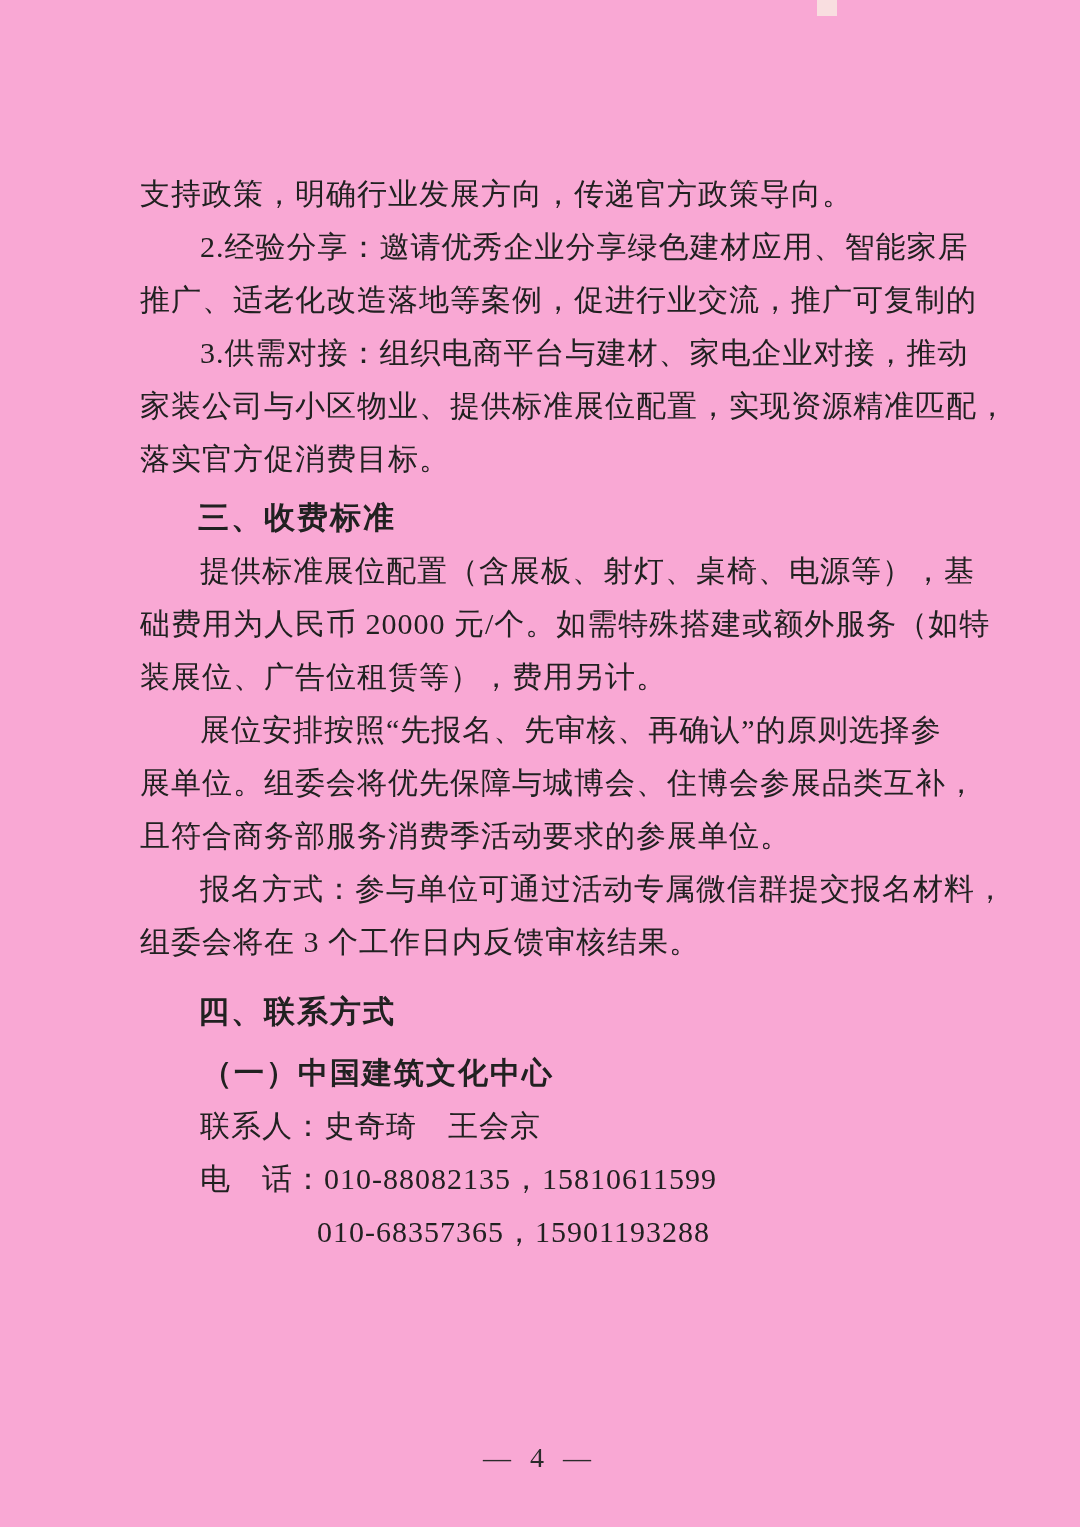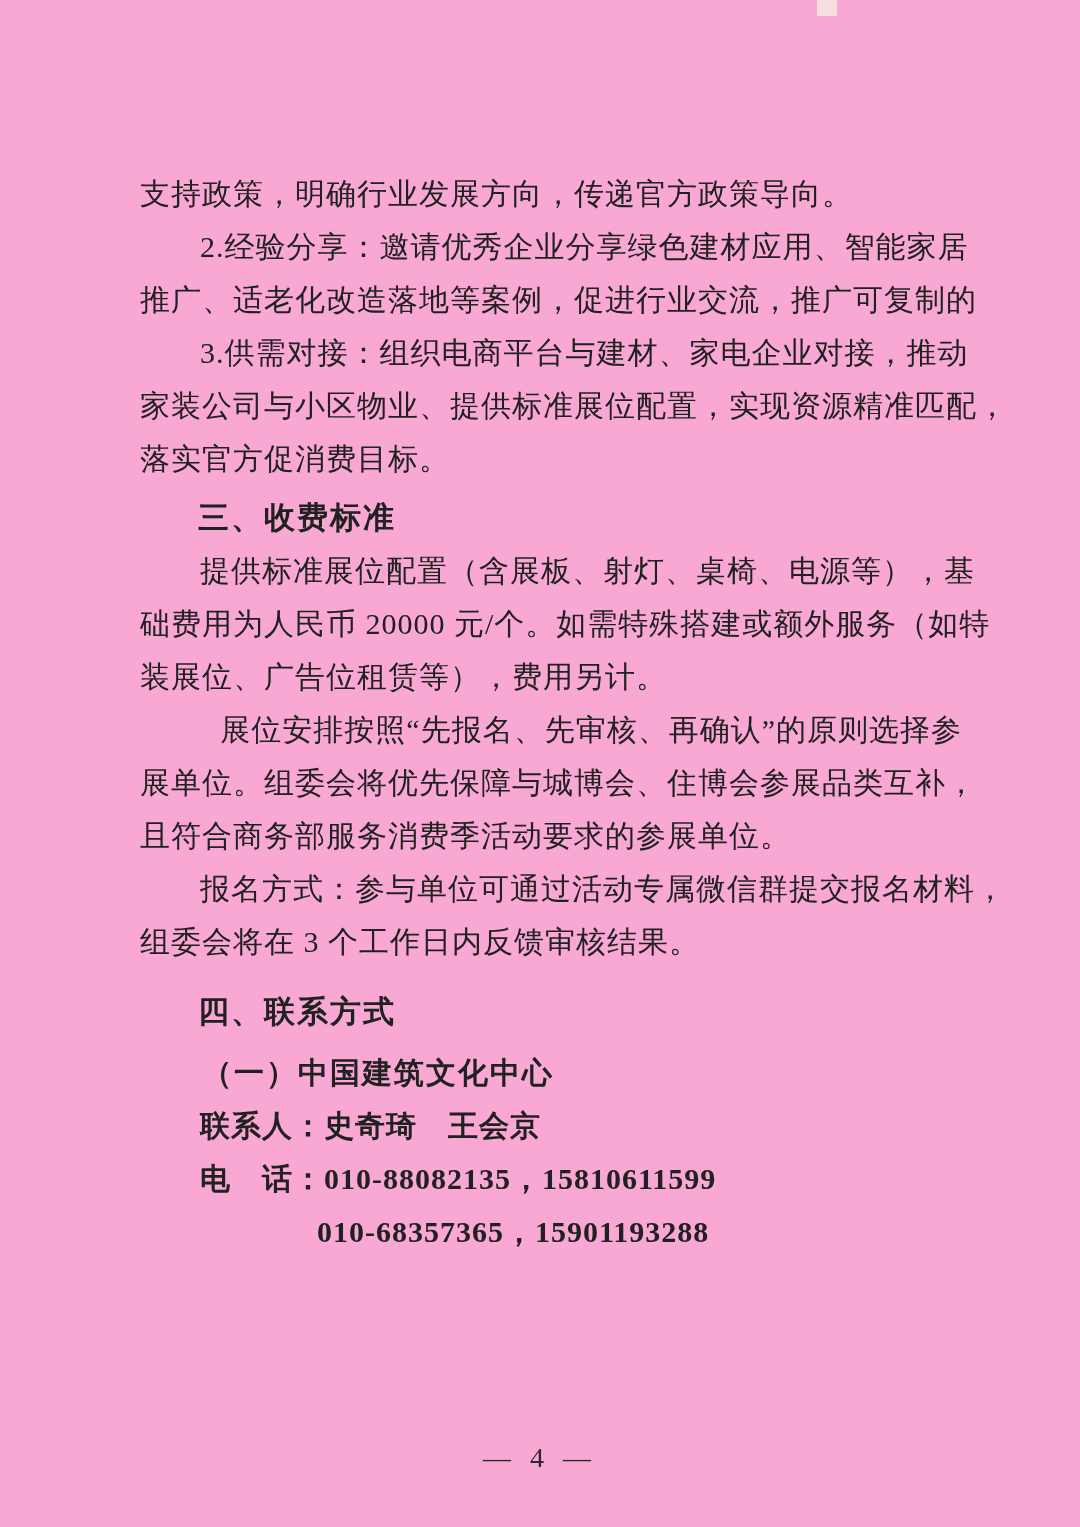--- a/index.html
+++ b/index.html
@@ -24,41 +24,39 @@
   }
   .ln {
     height: 53px;
     line-height: 53px;
     font-size: 30px;
     letter-spacing: 1px;
     white-space: nowrap;
   }
   .indent {
     padding-left: 60px; 
-    text-align: right;
   }
   .heading {
     font-family: "Liberation Sans", "DejaVu Sans", sans-serif;
     font-weight: bold;
     font-size: 31px;
     letter-spacing: 2px;
     padding-left: 58px;
   }
   .heading-fee   { margin-top: 6px; }
   .heading-contact { margin-top: 17px; }
   .subheading {
     font-weight: bold;
     font-size: 30px;
     letter-spacing: 2px;
     padding-left: 62px;
     margin-top: 8px;
   }
   .contact {
     padding-left: 60px;
-    font-weight: bold;
   }
   .phone2 {
     padding-left: 177px; 
   }
   .page-number {
     position: absolute;
     left: 0;
     top: 1430px;
     width: 1080px;
     text-align: center;

